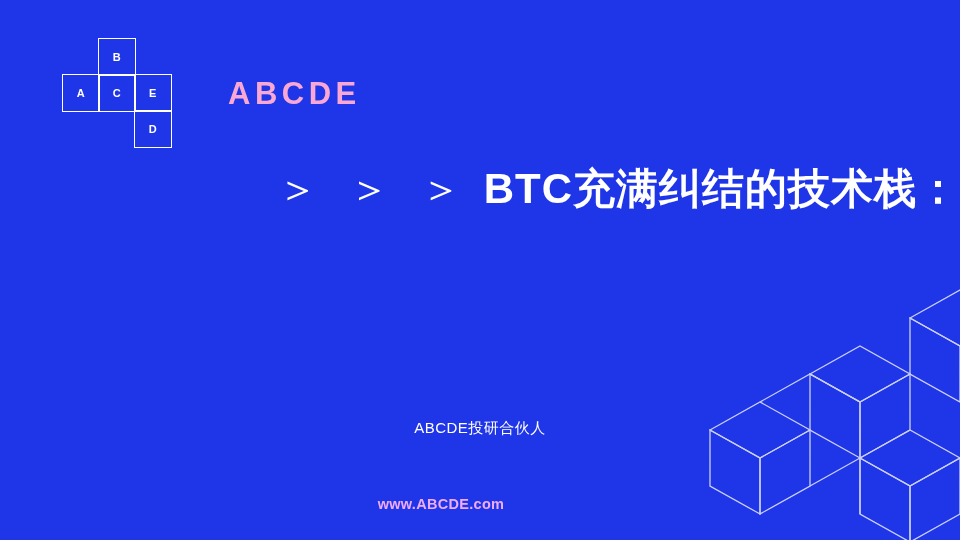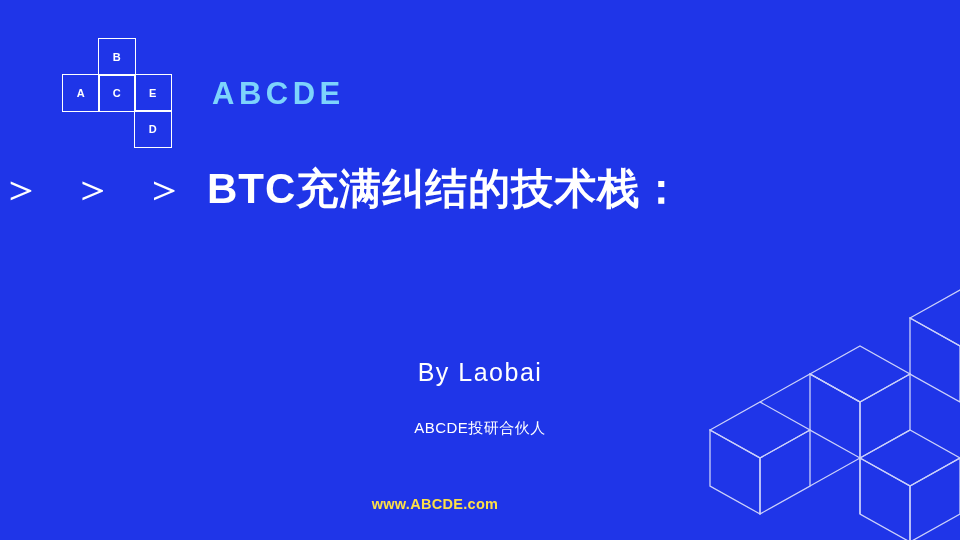--- a/index.html
+++ b/index.html
@@ -59,36 +59,36 @@
     justify-content: center;
     font-family: "Liberation Sans", sans-serif;
   }
   .lcell.b { left: 36px; top: 0px; }
   .lcell.a { left: 0px;  top: 36px; }
   .lcell.c { left: 36px; top: 36px; }
   .lcell.e { left: 72px; top: 36px; }
   .lcell.d { left: 72px; top: 72px; }
 
   #logo-word {
-    color: #7dd3fc;
+    color: #f9a8d4;
     font-size: 31px;
     font-weight: bold;
     letter-spacing: 4.5px;
-    margin-left: 28px;
+    margin-left: 44px;
     margin-top: 4px;
     font-family: "Liberation Sans", sans-serif;
   }
 
   
   #title-block {
     position: absolute;
     left: 0;
     top: 158px;
     width: 960px;
-    text-align: left;
+    text-align: right;
   }
   .title-line {
     color: #ffffff;
     font-size: 42px;
     font-weight: bold;
     line-height: 62px;
     letter-spacing: 1px;
     font-family: "Liberation Sans", sans-serif;
     white-space: nowrap;
   }
@@ -115,25 +115,25 @@
     width: 960px;
     text-align: center;
     color: #ffffff;
     font-size: 15px;
     font-weight: normal;
     letter-spacing: 0.5px;
     font-family: "Liberation Sans", sans-serif;
   }
   #website {
     position: absolute;
-    left: 9px;
+    left: 15px;
     top: 496px;
     width: 852px;
     text-align: center;
-    color: #fde047;
+    color: #f0abfc;
     font-size: 14.5px;
     font-weight: bold;
     letter-spacing: 0.3px;
     font-family: "Liberation Sans", sans-serif;
   }
 </style>
 </head>
 <body>
 
 <div id="slide">
@@ -172,17 +172,16 @@
     <div id="logo-word">ABCDE</div>
   </div>
 
   <div id="title-block">
     <div class="title-line">
       <span class="arrows">＞ ＞ ＞</span>
       <span>BTC充满纠结的技术栈：</span>
     </div>
   </div>
 
-  <div id="byline">By Laobai</div>
   <div id="role">ABCDE投研合伙人</div>
   <div id="website">www.ABCDE.com</div>
 
 </div>
 
 </body></html>

